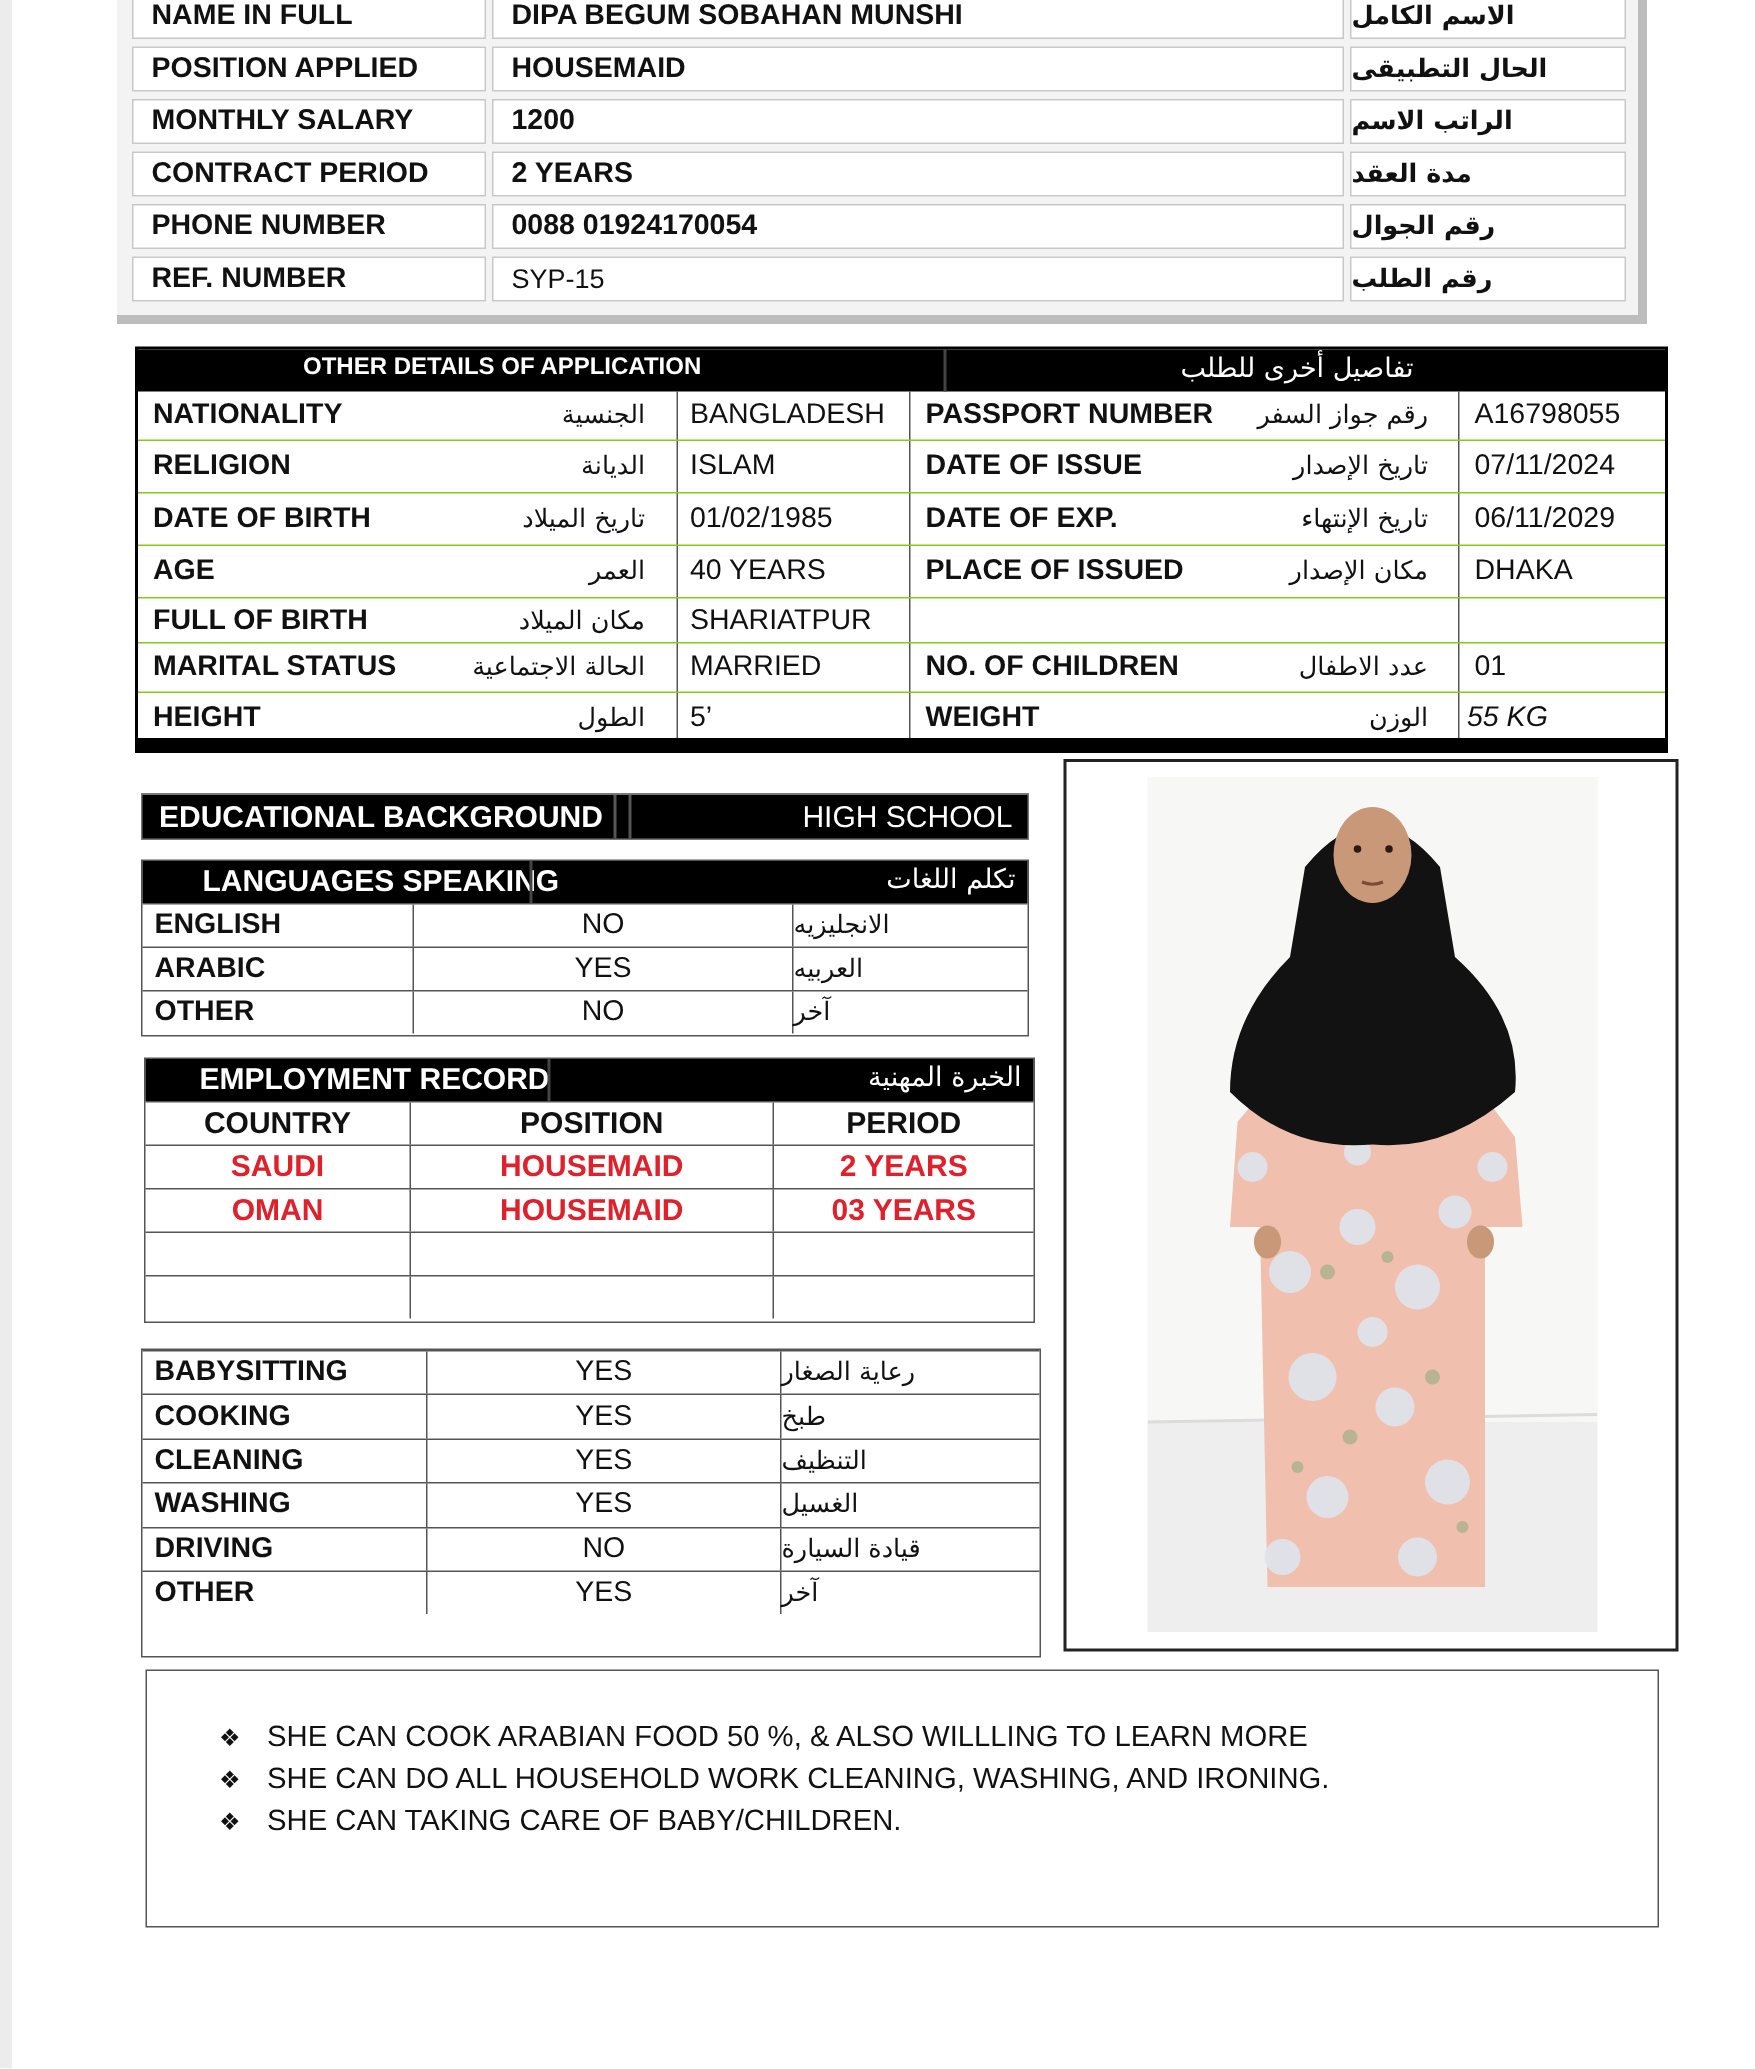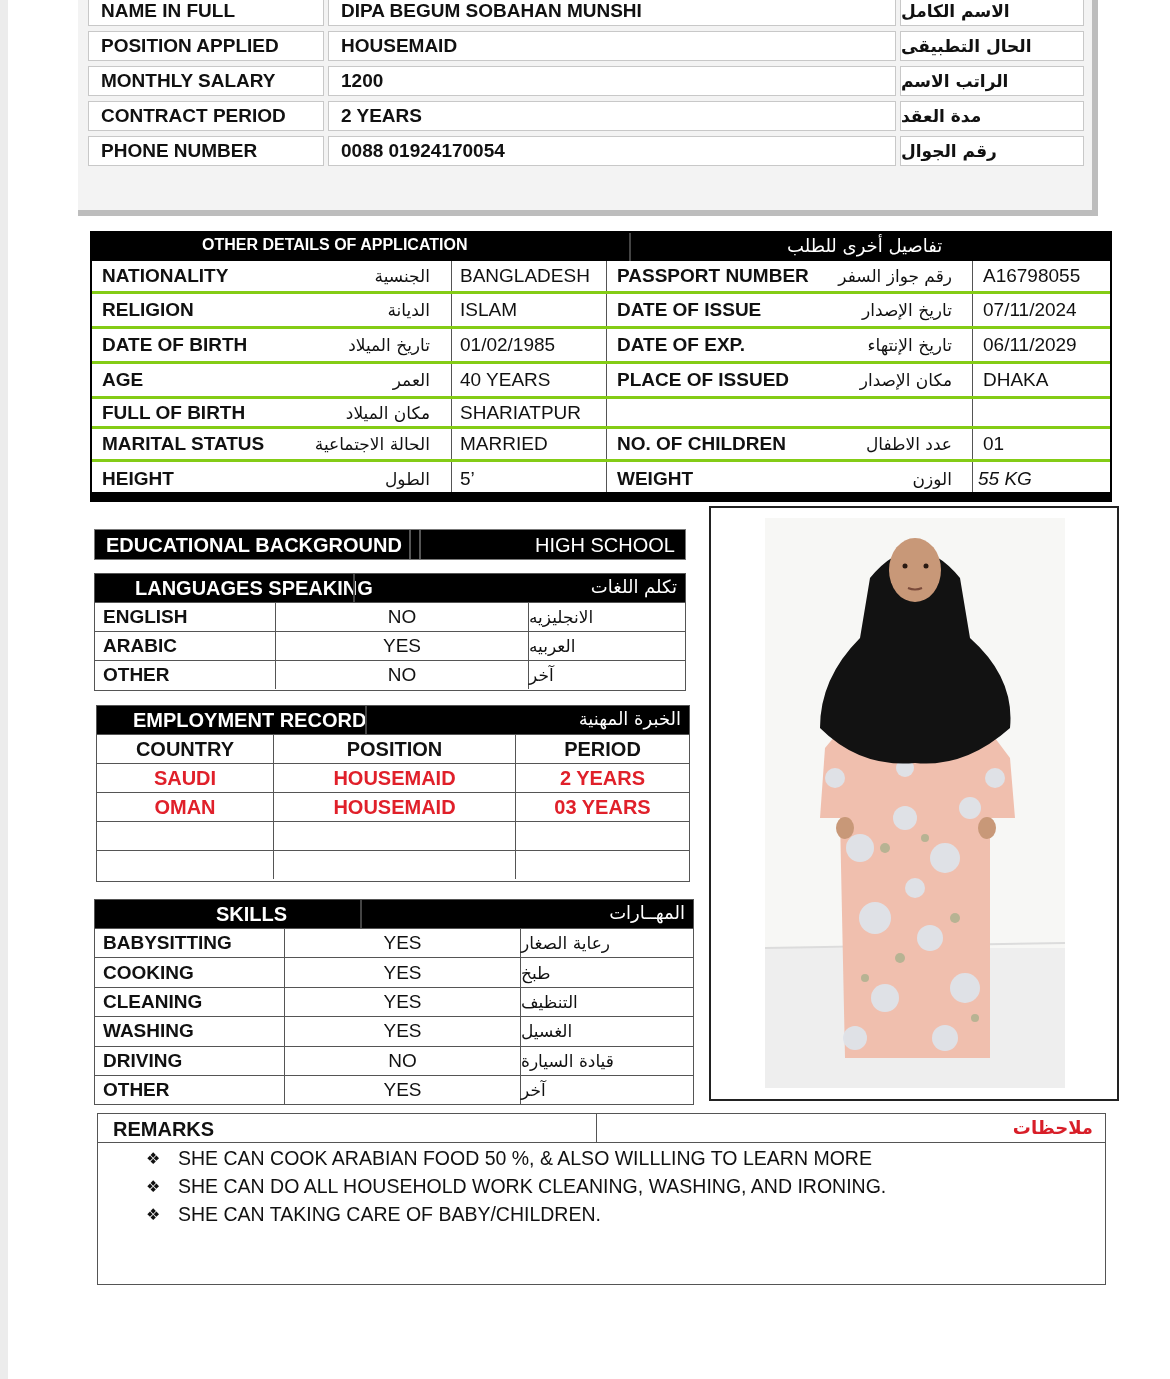--- a/index.html
+++ b/index.html
@@ -25,21 +25,21 @@
   
   .other {
     position: absolute; left: 90px; top: 231px; width: 1022px; height: 271px;
     border: 2px solid #000; background: #fff;
   }
   .other-header { position: absolute; left: 0; top: 0; width: 100%; height: 28px; background: #000; color: #fff; }
   .other-header .en { position: absolute; left: 110px; top: 3px; font-size: 16px; font-weight: bold; }
   .other-header .ar { position: absolute; left: 695px; top: 2px; font-size: 18px; font-family: "DejaVu Sans", sans-serif; direction: rtl; }
   .other-header .sep { position: absolute; top: 0; width: 2px; height: 28px; background: #444; }
   .other-bottom { position: absolute; left: 0; bottom: 0; width: 100%; height: 8px; background: #000; }
-  .o-row { position: absolute; left: 0; width: 100%; border-bottom: 3px solid #84cc16; }
+  .o-row { position: absolute; left: 0; width: 100%; border-bottom: 1px solid #84cc16; }
   .o-row.last { border-bottom: none; }
   .o-cell { position: absolute; top: 0; height: 100%; display: flex; align-items: center; font-size: 19px; }
   .o-cell.lab { font-weight: bold; }
   .o-cell.ar { font-family: "DejaVu Sans", sans-serif; font-size: 17px; direction: rtl; justify-content: flex-end; }
   .o-vline { position: absolute; top: 28px; width: 1px; height: 234px; background: #555; }
 
   
   .sect { position: absolute; border: 1px solid #555; background: #fff; }
   .sect-header { position: relative; height: 28px; background: #000; color: #fff; }
   .sect-header .en { position: absolute; top: 3px; font-size: 20px; font-weight: bold; }
@@ -98,20 +98,25 @@
   <div class="top-row" style="top:105px;">
     <div class="top-cell label">CONTRACT PERIOD</div>
     <div class="top-cell value">2 YEARS</div>
     <div class="top-cell arabic">مدة العقد</div>
   </div>
   <div class="top-row" style="top:140px;">
     <div class="top-cell label">PHONE NUMBER</div>
     <div class="top-cell value">0088 01924170054</div>
     <div class="top-cell arabic">رقم الجوال</div>
   </div>
+  <div class="top-row" style="top:175px;">
+    <div class="top-cell label">REF. NUMBER</div>
+    <div class="top-cell value normal">SYP-15</div>
+    <div class="top-cell arabic">رقم الطلب</div>
+  </div>
 </div>
 
 <div class="other">
   <div class="other-header">
     <span class="en">OTHER DETAILS OF APPLICATION</span>
     <span class="sep" style="left:537px;"></span>
     <span class="ar">تفاصيل أخرى للطلب</span>
   </div>
 
   <div class="o-vline" style="left:359px;"></div>
@@ -236,25 +241,20 @@
     <div class="emp-cell" style="flex:1; border-right:none;"></div>
   </div>
   <div class="s-row" style="height:29px;">
     <div class="emp-cell" style="width:177px;"></div>
     <div class="emp-cell" style="width:242px;"></div>
     <div class="emp-cell" style="flex:1; border-right:none;"></div>
   </div>
 </div>
 
 <div class="sect" style="left:94px; top:899px; width:600px; height:206px;">
-  <div class="sect-header">
-    <span class="en" style="left:121px;">SKILLS</span>
-    <span class="sep" style="left:265px;"></span>
-    <span class="ar">المهــارات</span>
-  </div>
   <div id="skills-rows">
       <div class="s-row" style="height: 29.4px;">
         <div class="s-cell lab" style="width: 190px;">BABYSITTING</div>
         <div class="s-cell val" style="width: 236px;">YES</div>
         <div class="s-cell ar" style="flex: 1 1 0%;">رعاية الصغار</div>
       </div>
       <div class="s-row" style="height: 29.4px;">
         <div class="s-cell lab" style="width: 190px;">COOKING</div>
         <div class="s-cell val" style="width: 236px;">YES</div>
         <div class="s-cell ar" style="flex: 1 1 0%;">طبخ</div>
@@ -322,25 +322,20 @@
       <circle cx="161" cy="48" r="2.5" fill="#2a1a12"></circle>
       <path d="M143 70 Q150 73 157 70" stroke="#7a4a3a" stroke-width="2" fill="none"></path>
 
       <ellipse cx="80" cy="310" rx="9" ry="11" fill="#c89878"></ellipse>
       <ellipse cx="222" cy="310" rx="9" ry="11" fill="#c89878"></ellipse>
     </svg>
   </div>
 </div>
 
 <div class="remarks">
-  <div class="remarks-head">
-    <span class="en">REMARKS</span>
-    <span class="vsep"></span>
-    <span class="ar">ملاحظات</span>
-  </div>
   <div class="remark-item" style="top:33px;">
     <span class="bullet">❖</span>
     <span>SHE CAN COOK ARABIAN FOOD  50 %, &amp; ALSO WILLLING TO LEARN MORE</span>
   </div>
   <div class="remark-item" style="top:61px;">
     <span class="bullet">❖</span>
     <span>SHE CAN DO ALL HOUSEHOLD WORK CLEANING, WASHING, AND IRONING.</span>
   </div>
   <div class="remark-item" style="top:89px;">
     <span class="bullet">❖</span>

